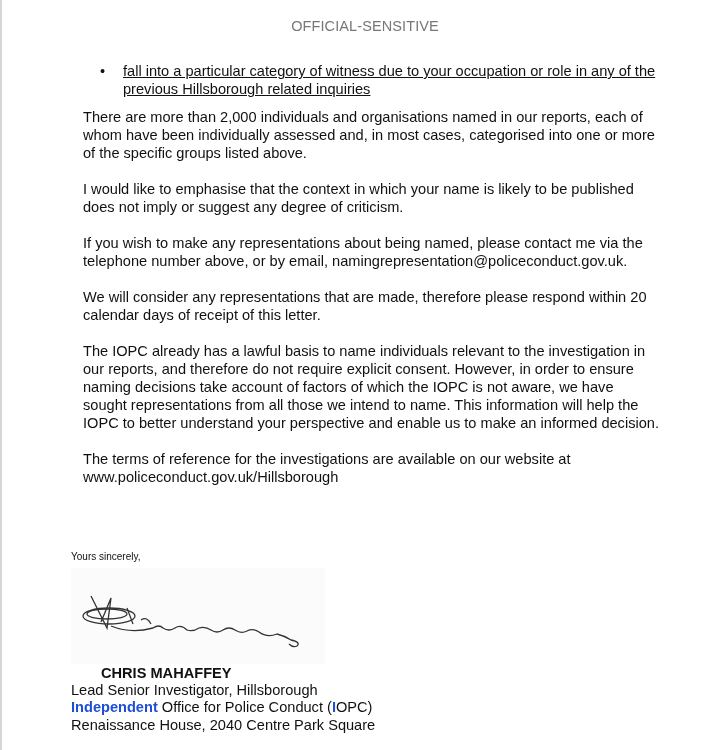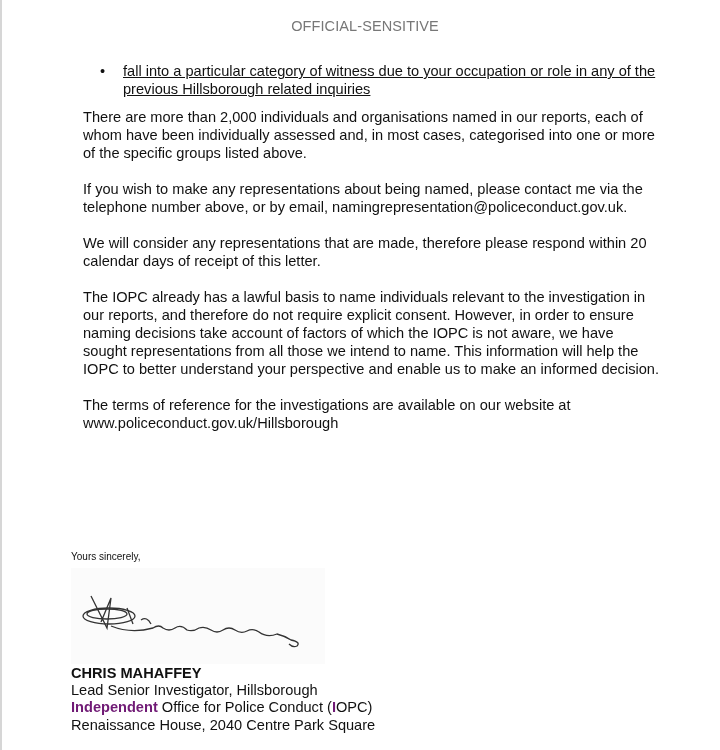--- a/index.html
+++ b/index.html
@@ -23,36 +23,37 @@
   .para { margin: 0 0 18px 12px; }
   .bullet-wrap { padding-left: 26px; position: relative; margin-bottom: 10px;}
   .signoff { position: absolute; left: 71px; top: 551px; font-size: 10px; }
   .signature {
     position: absolute; left: 71px; top: 568px; width: 254px; height: 96px;
     background: #fbfbfb;
   }
   .signer {
     position: absolute; left: 71px; top: 665px; font-size: 14.6px; line-height: 17.2px;
   }
-  .signer .name { font-weight: bold; }
-  .gold { color: #701a75; font-weight: bold; text-align: center; }
+  .signer .name { font-weight: bold; margin-left: 30px; }
+  .gold { color: #1d4ed8; font-weight: bold; text-align: center; }
 </style>
 </head>
 <body>
 
 <div class="left-edge"></div>
 
 <div class="classification">OFFICIAL-SENSITIVE</div>
 
 <div class="content">
   <div class="bullet-wrap">
     <span style="position:absolute;left:29px;top:0;">•</span>
     <div style="padding-left:26px;text-decoration:underline;">fall into a particular category of witness due to your occupation or role in any of the previous Hillsborough related inquiries</div>
   </div>
   <p class="para">There are more than 2,000 individuals and organisations named in our reports, each of whom have been individually assessed and, in most cases, categorised into one or more of the specific groups listed above.</p>
+  <p class="para">I would like to emphasise that the context in which your name is likely to be published does not imply or suggest any degree of criticism.</p>
   <p class="para">If you wish to make any representations about being named, please contact me via the telephone number above, or by email, namingrepresentation@policeconduct.gov.uk.</p>
   <p class="para">We will consider any representations that are made, therefore please respond within 20 calendar days of receipt of this letter.</p>
   <p class="para">The IOPC already has a lawful basis to name individuals relevant to the investigation in our reports, and therefore do not require explicit consent. However, in order to ensure naming decisions take account of factors of which the IOPC is not aware, we have sought representations from all those we intend to name. This information will help the IOPC to better understand your perspective and enable us to make an informed decision.</p>
   <p class="para">The terms of reference for the investigations are available on our website at www.policeconduct.gov.uk/Hillsborough</p>
 </div>
 
 <div class="signoff">Yours sincerely,</div>
 
 <div class="signature">
   <svg width="254" height="96" viewBox="0 0 254 96">

